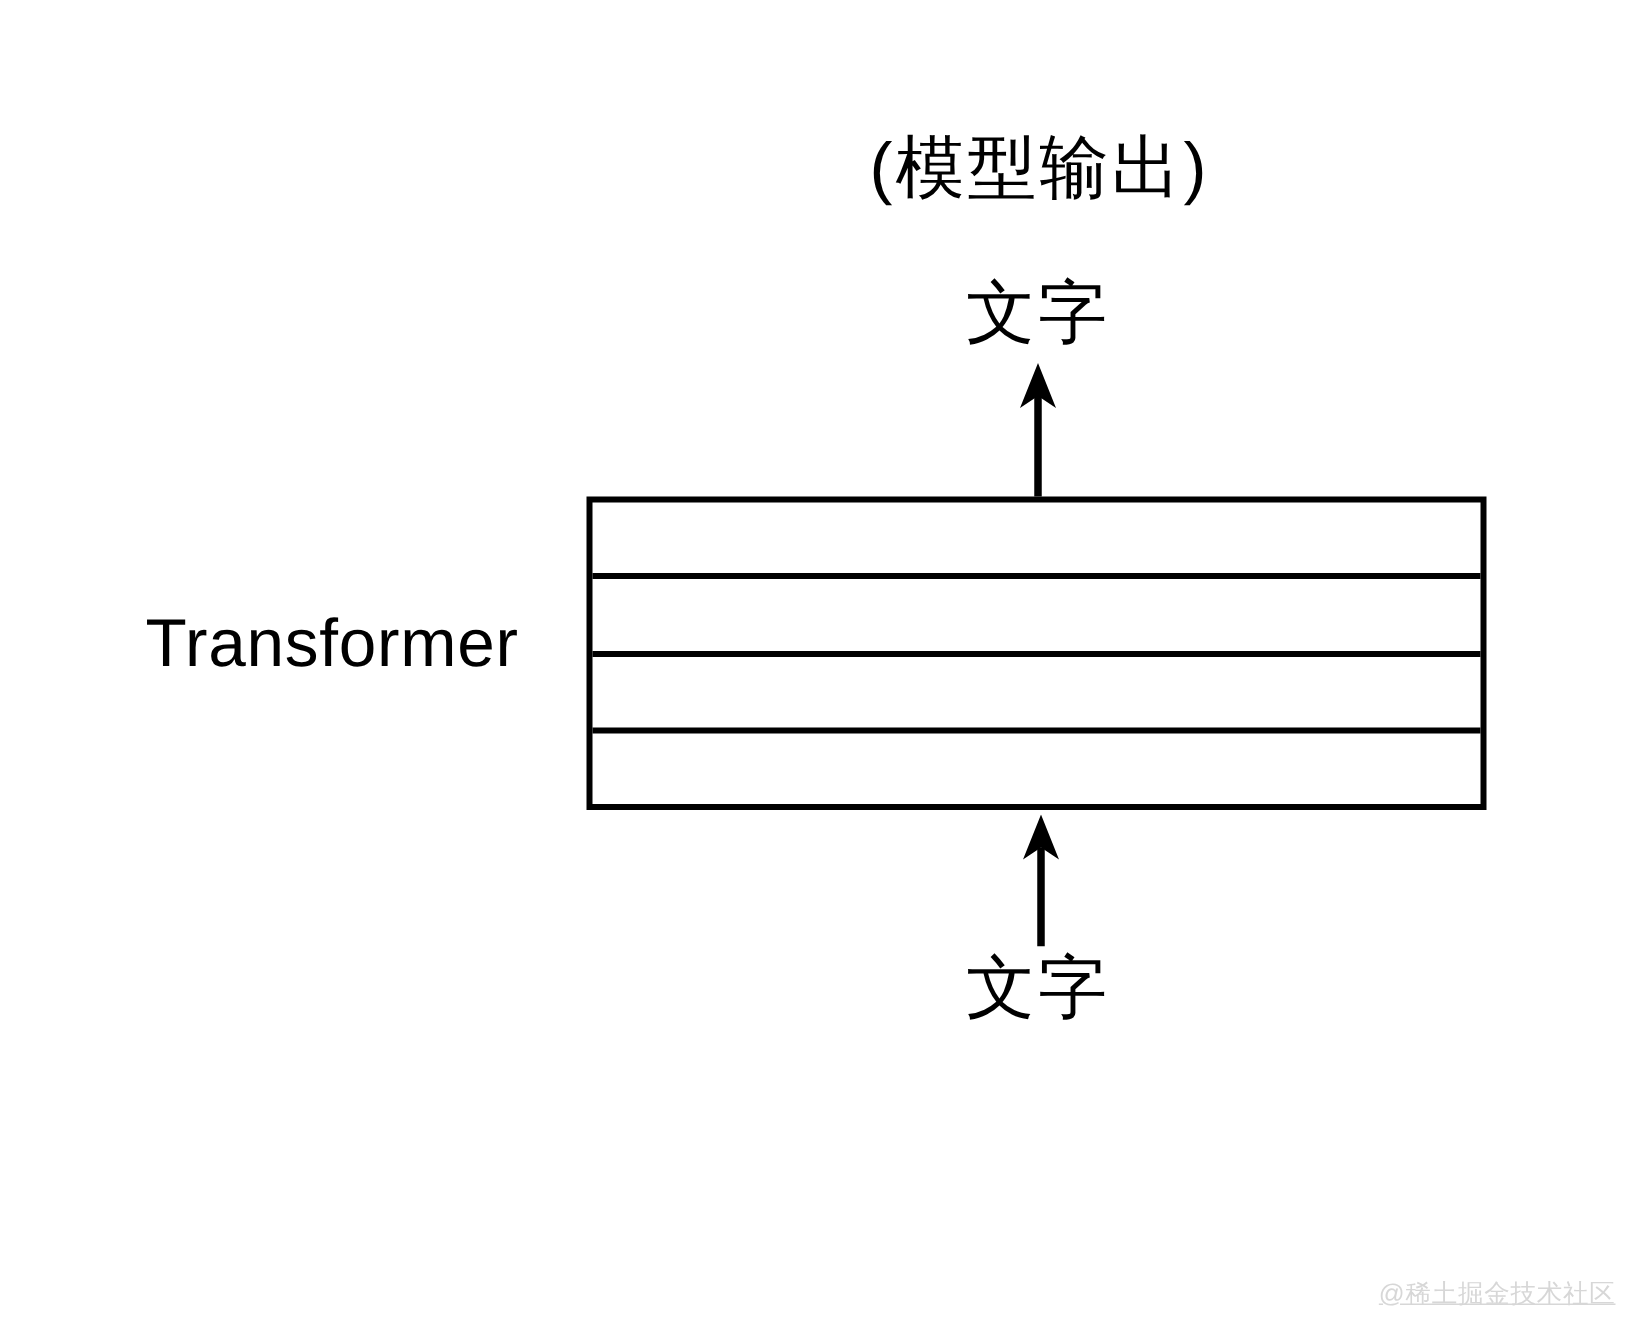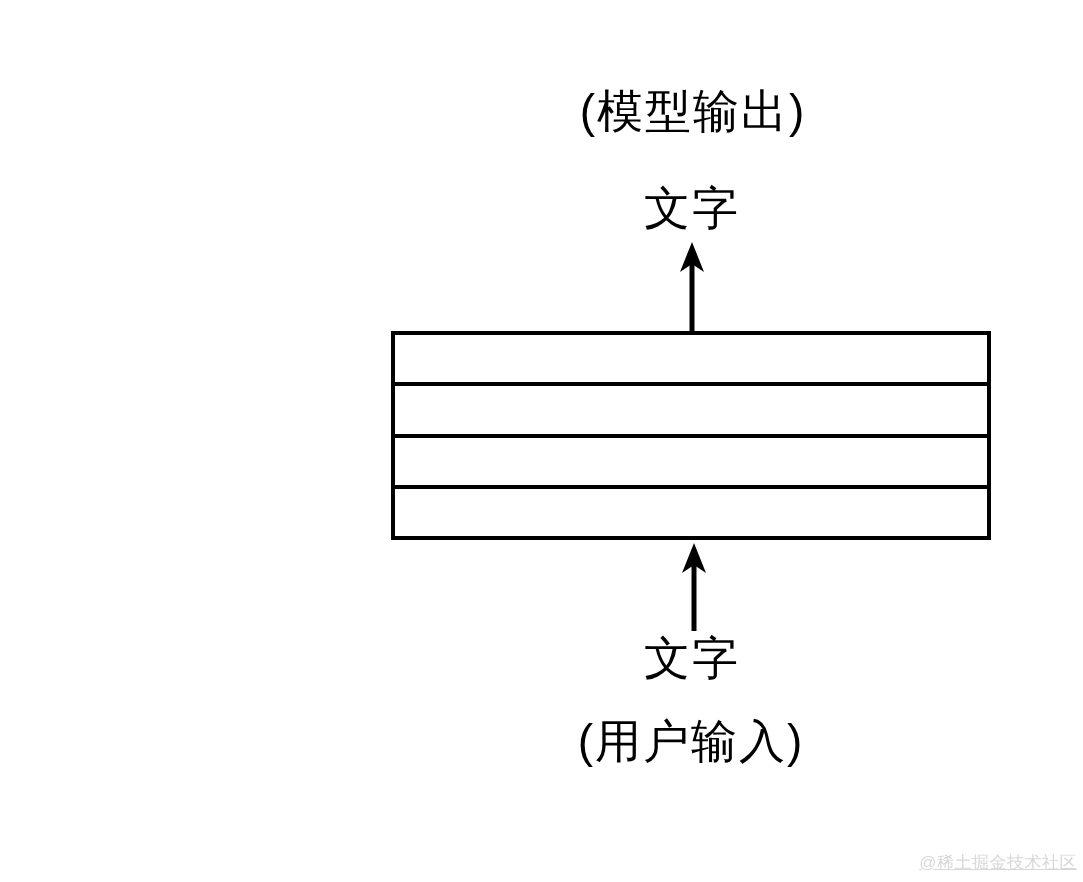--- a/index.html
+++ b/index.html
@@ -95,25 +95,25 @@
     <polygon points="15,0 3,30 15,22 27,30" fill="#000000"></polygon>
   </svg>
 
   <div class="transformer-box">
       <div class="layer-row"></div>
       <div class="layer-row"></div>
       <div class="layer-row"></div>
       <div class="layer-row"></div>
     </div>
 
+  <div class="transformer-label">Transformer</div>
 
   <svg class="arrow-svg arrow-bottom" width="30" height="88" viewBox="0 0 30 88">
     <line x1="15" y1="88" x2="15" y2="22" stroke="#000000" stroke-width="5"></line>
     <polygon points="15,0 3,30 15,22 27,30" fill="#000000"></polygon>
   </svg>
 
   <div class="cjk-label text-bottom">文字</div>
 
-  <div class="cjk-label annotation-bottom">(用户输入)</div>
 
   <div class="watermark">@稀土掘金技术社区</div>
 
 </div>
 
 </body></html>

